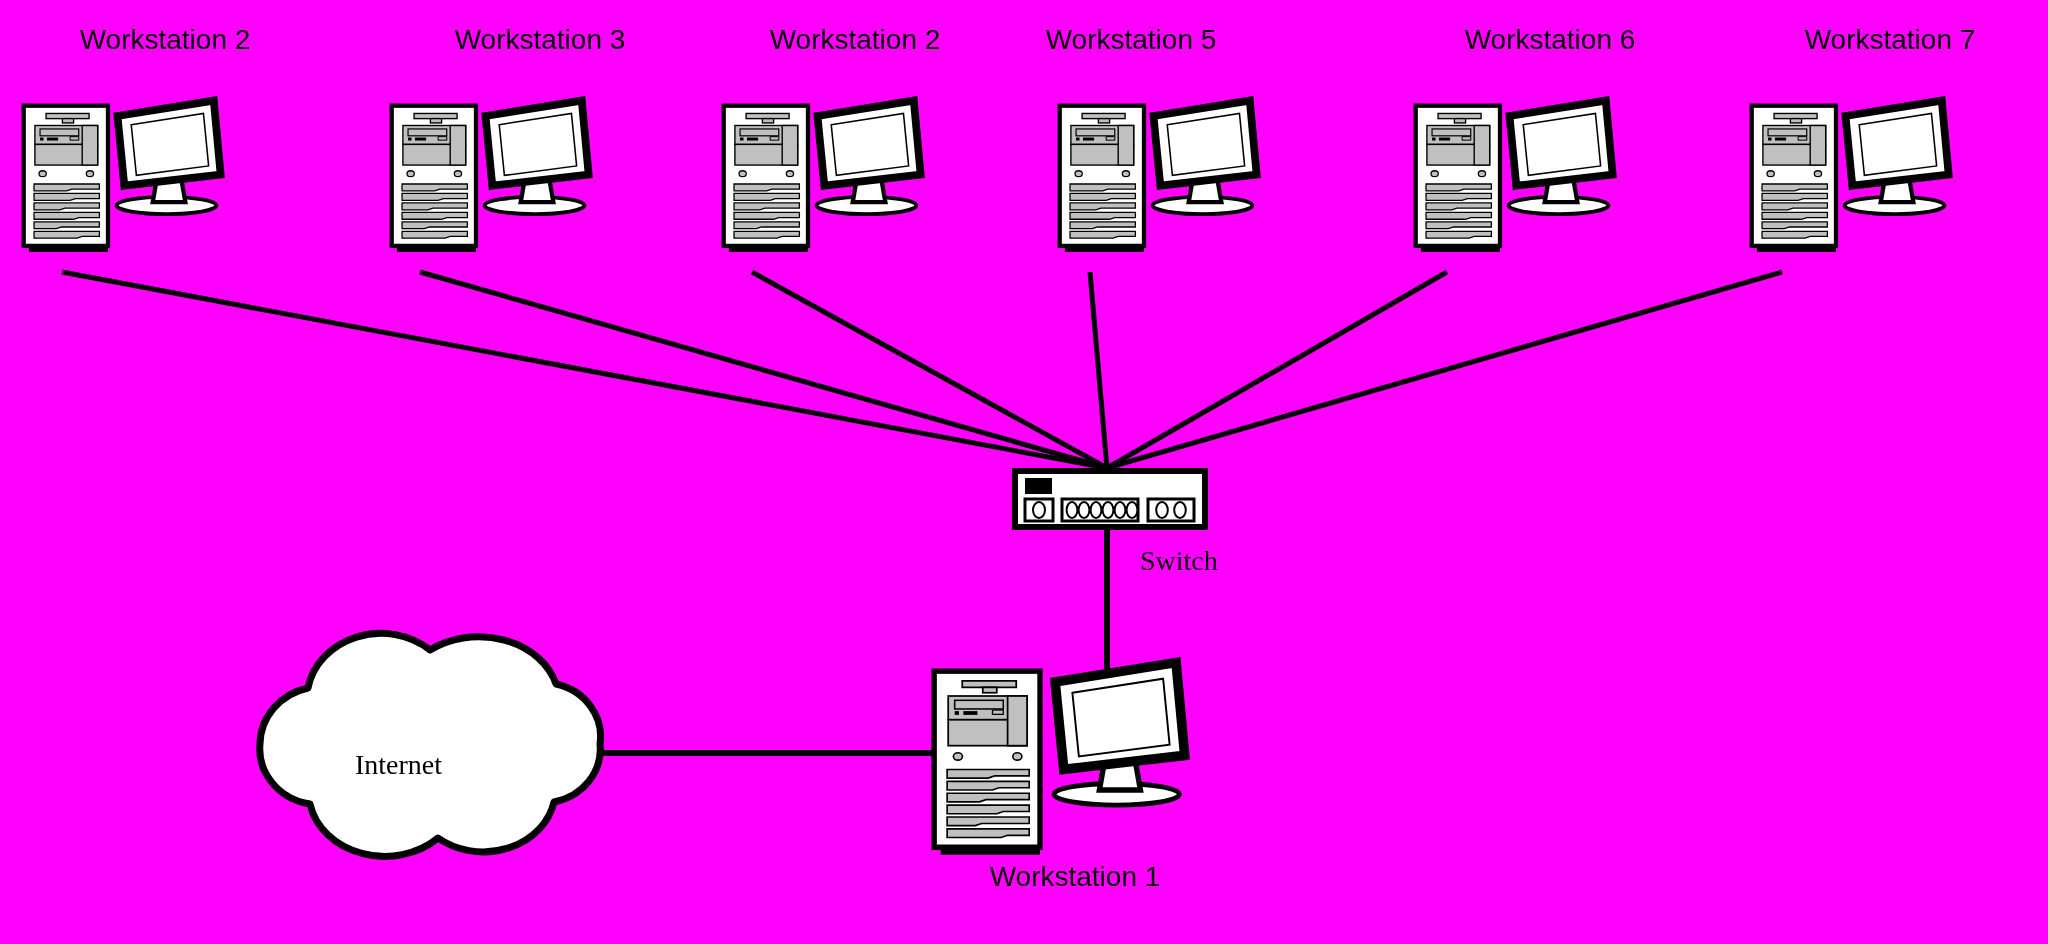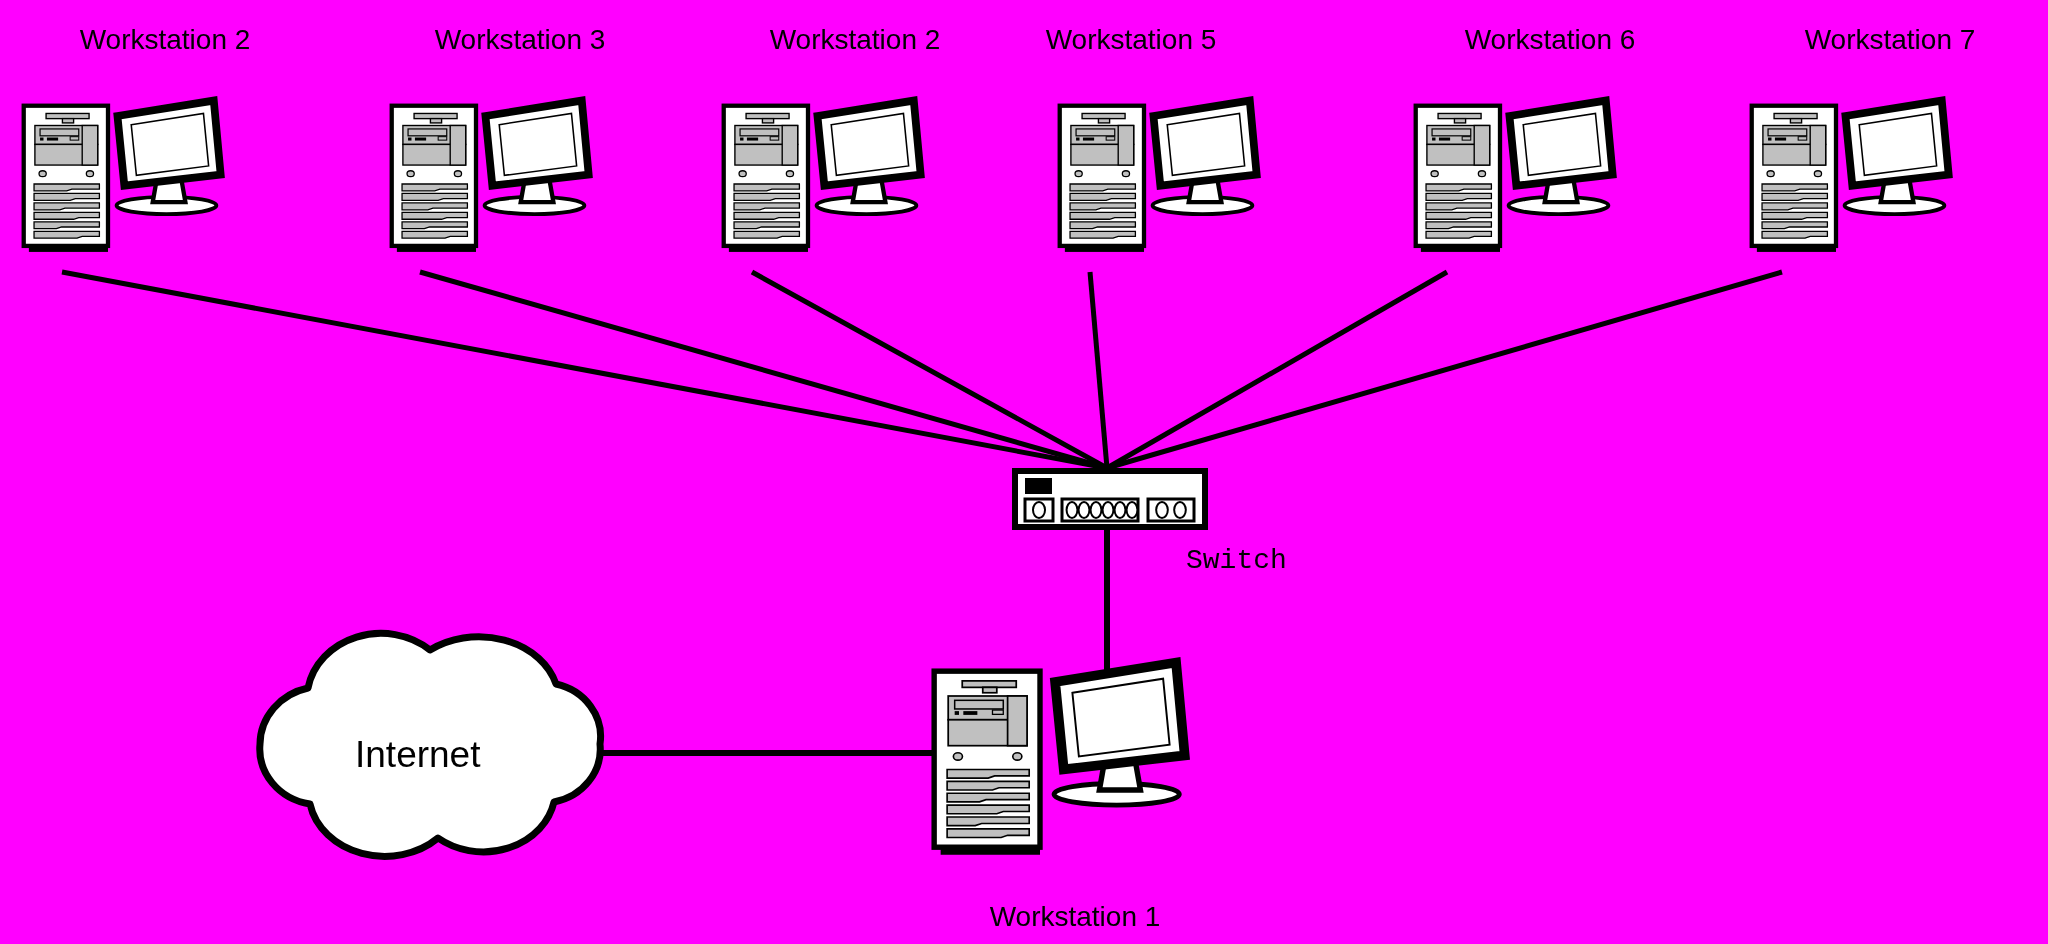--- a/index.html
+++ b/index.html
@@ -36,31 +36,31 @@
     white-space: nowrap;
     text-align: center;
     font-family: "Liberation Sans", sans-serif;
     line-height: 1;
   }
   .device-label {
     position: absolute;
     font-size: 28px;
     color: #000000;
     white-space: nowrap;
-    font-family: Liberation Mono, monospace;
+    font-family: Liberation Serif, serif;
     line-height: 1;
-    margin-left: 46px;
   }
   .cloud-label {
     position: absolute;
-    font-size: 37px;
+    font-size: 28px;
     color: #000000;
     white-space: nowrap;
-    font-family: Liberation Sans, sans-serif;
+    font-family: Liberation Serif, serif;
     line-height: 1;
+    margin-top: 15px;
   }
 </style>
 </head>
 <body>
 
 <div id="diagram-root">
 
   <svg class="canvas" viewBox="0 0 2048 944">
     <defs>
 
@@ -197,25 +197,25 @@
         <use href="#sym-monitor" x="108" y="-8"></use>
       </g>
     </g>
 
     <g transform="translate(410,750)">
       <use href="#sym-cloud"></use>
     </g>
   </svg>
 
   <div class="ws-label" style="left:65px;  top:26px; width:200px;">Workstation 2</div>
-  <div class="ws-label" style="left:420px; top:26px; width:200px;">Workstation 3</div>
+  <div class="ws-label" style="left:440px; top:26px; width:200px;">Workstation 3</div>
   <div class="ws-label" style="left:755px; top:26px; width:200px;">Workstation 2</div>
   <div class="ws-label" style="left:1031px;top:26px; width:200px;">Workstation 5</div>
   <div class="ws-label" style="left:1450px;top:26px; width:200px;text-align:center;">Workstation 6</div>
   <div class="ws-label" style="left:1790px;top:26px; width:200px;">Workstation 7</div>
 
-  <div class="ws-label" style="left:975px; top:903px; width:200px;">Workstation 1</div>
+  <div class="ws-label" style="left:975px; top:863px; width:200px;">Workstation 1</div>
 
   <div class="device-label" style="left:1140px; top:547px;">Switch</div>
 
   <div class="cloud-label" style="left:355px; top:736px;">Internet</div>
 
 </div>
 
 </body></html>

